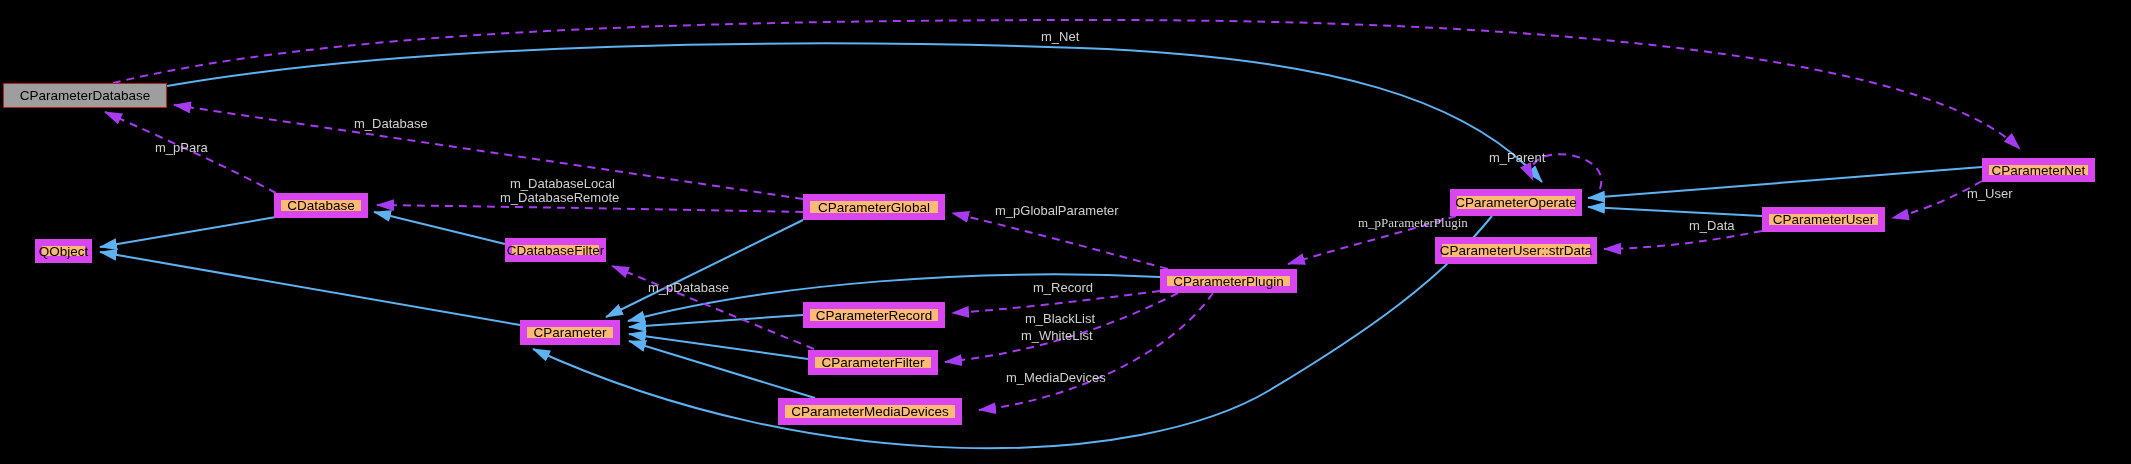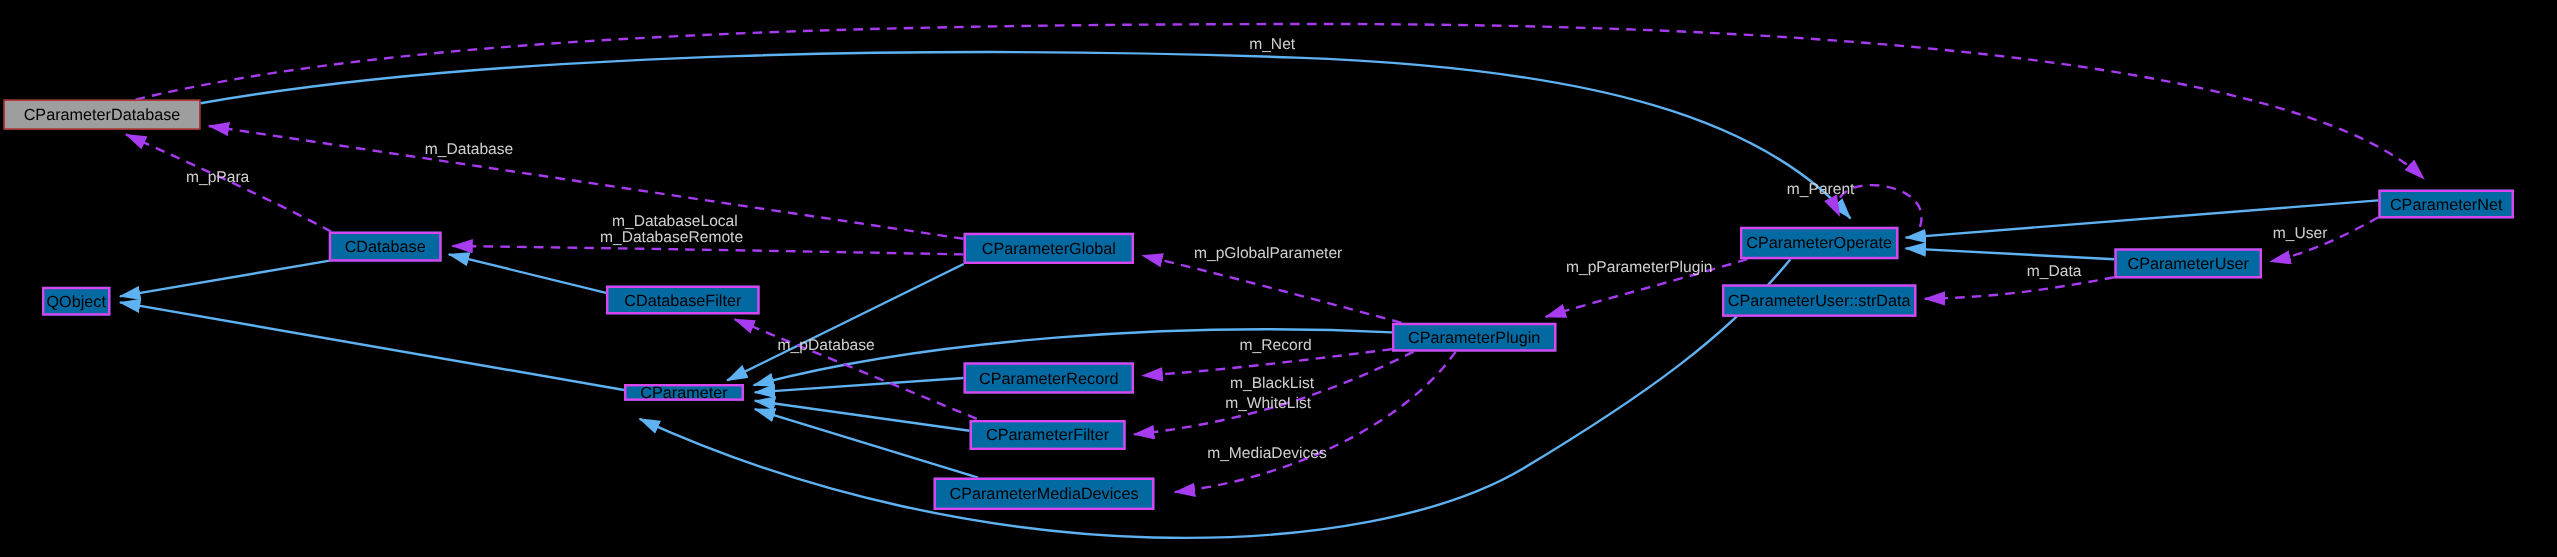--- a/index.html
+++ b/index.html
@@ -7,22 +7,22 @@
     width:2131px;height:464px;
     background:#000000;
     position:relative;
     overflow:hidden;
     font-family:"Liberation Sans", sans-serif;
   }
   #graph{position:absolute;left:0;top:0;width:2131px;height:464px;}
   svg{position:absolute;left:0;top:0;}
   .node{
     position:absolute;
-    background:#0369a1;
-    border:2px solid #d946ef;
+    background:#fdba74;
+    border:7px solid #d946ef;
     color:#000000;
     font-size:13.5px;
     display:flex;align-items:center;justify-content:center;
     white-space:nowrap;
     box-sizing:border-box;
     z-index:2;
   }
   .node.focus{
     background:#9e9e9e;
     border:1px solid #b91c1c;
@@ -78,41 +78,41 @@
       <path d="M 1600,189 C 1610,158 1560,148 1541,158 C 1530,164 1529,172 1533,180" marker-end="url(#arrow-purple)"></path>
       <path d="M 1762,231 C 1700,243 1655,248 1604,249" marker-end="url(#arrow-purple)"></path>
       <path d="M 1982,181 C 1945,202 1915,213 1892,218" marker-end="url(#arrow-purple)"></path>
       <path d="M 113,83 C 320,33 650,20 1100,20 C 1560,20 1925,58 2020,149" marker-end="url(#arrow-purple)"></path>
     </g>
   </svg>
 
   <div class="node focus" style="left:3px;top:83px;width:164px;height:25px;">CParameterDatabase</div>
   <div class="node" style="left:35px;top:239px;width:57px;height:24px;text-align:center;">QObject</div>
   <div class="node" style="left:274px;top:193px;width:94px;height:25px;">CDatabase</div>
-  <div class="node" style="left:505px;top:238px;width:128px;height:24px;">CDatabaseFilter</div>
-  <div class="node" style="left:520px;top:320px;width:100px;height:14px;">CParameter</div>
+  <div class="node" style="left:505px;top:238px;width:101px;height:24px;">CDatabaseFilter</div>
+  <div class="node" style="left:520px;top:320px;width:100px;height:25px;">CParameter</div>
   <div class="node" style="left:803px;top:194px;width:142px;height:26px;">CParameterGlobal</div>
   <div class="node" style="left:803px;top:302px;width:142px;height:26px;">CParameterRecord</div>
   <div class="node" style="left:808px;top:350px;width:130px;height:25px;">CParameterFilter</div>
   <div class="node" style="left:778px;top:398px;width:184px;height:27px;">CParameterMediaDevices</div>
   <div class="node" style="left:1160px;top:269px;width:137px;height:24px;">CParameterPlugin</div>
   <div class="node" style="left:1450px;top:189px;width:132px;height:27px;">CParameterOperate</div>
   <div class="node" style="left:1435px;top:237px;width:162px;height:27px;">CParameterUser::strData</div>
   <div class="node" style="left:1762px;top:207px;width:123px;height:25px;">CParameterUser</div>
   <div class="node" style="left:1982px;top:158px;width:113px;height:24px;">CParameterNet</div>
 
   <div class="elabel" style="left:155px;top:140px;">m_pPara</div>
   <div class="elabel" style="left:318px;top:116px;margin-left:36px;">m_Database</div>
   <div class="elabel" style="left:510px;top:176px;">m_DatabaseLocal</div>
   <div class="elabel" style="left:500px;top:190px;">m_DatabaseRemote</div>
   <div class="elabel" style="left:648px;top:280px;">m_pDatabase</div>
   <div class="elabel" style="left:995px;top:203px;">m_pGlobalParameter</div>
   <div class="elabel" style="left:1033px;top:280px;">m_Record</div>
   <div class="elabel" style="left:1025px;top:311px;">m_BlackList</div>
   <div class="elabel" style="left:1021px;top:328px;">m_WhiteList</div>
   <div class="elabel" style="left:1006px;top:370px;text-align:right;">m_MediaDevices</div>
-  <div class="elabel" style="left:1305px;top:215px;">m_pParameterPlugin</div>
+  <div class="elabel" style="left:1358px;top:215px;font-family:Liberation Serif, serif;">m_pParameterPlugin</div>
   <div class="elabel" style="left:1489px;top:150px;">m_Parent</div>
   <div class="elabel" style="left:1689px;top:218px;">m_Data</div>
-  <div class="elabel" style="left:1894px;top:186px;">m_User</div>
+  <div class="elabel" style="left:1967px;top:186px;">m_User</div>
   <div class="elabel" style="left:1041px;top:5px;margin-top:24px;">m_Net</div>
 
 </div>
 
 </body></html>

